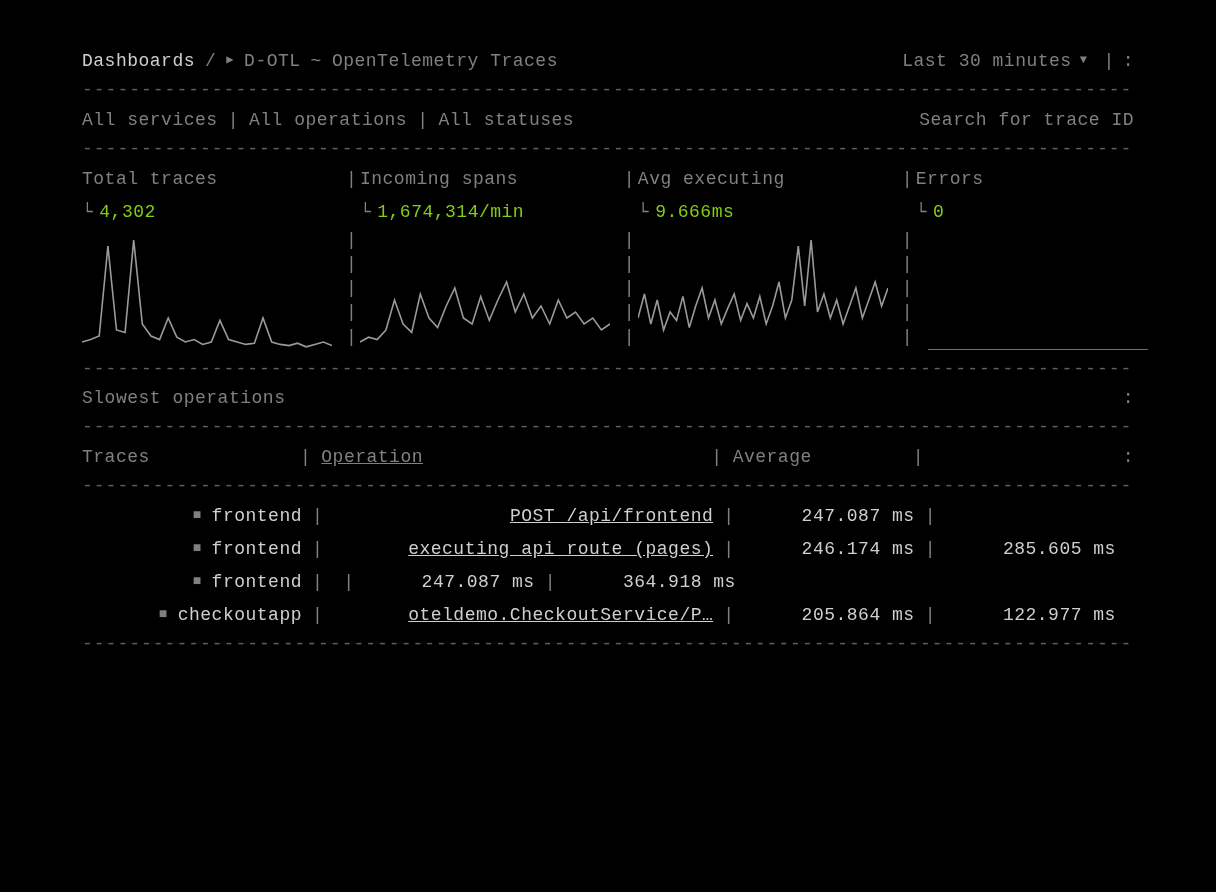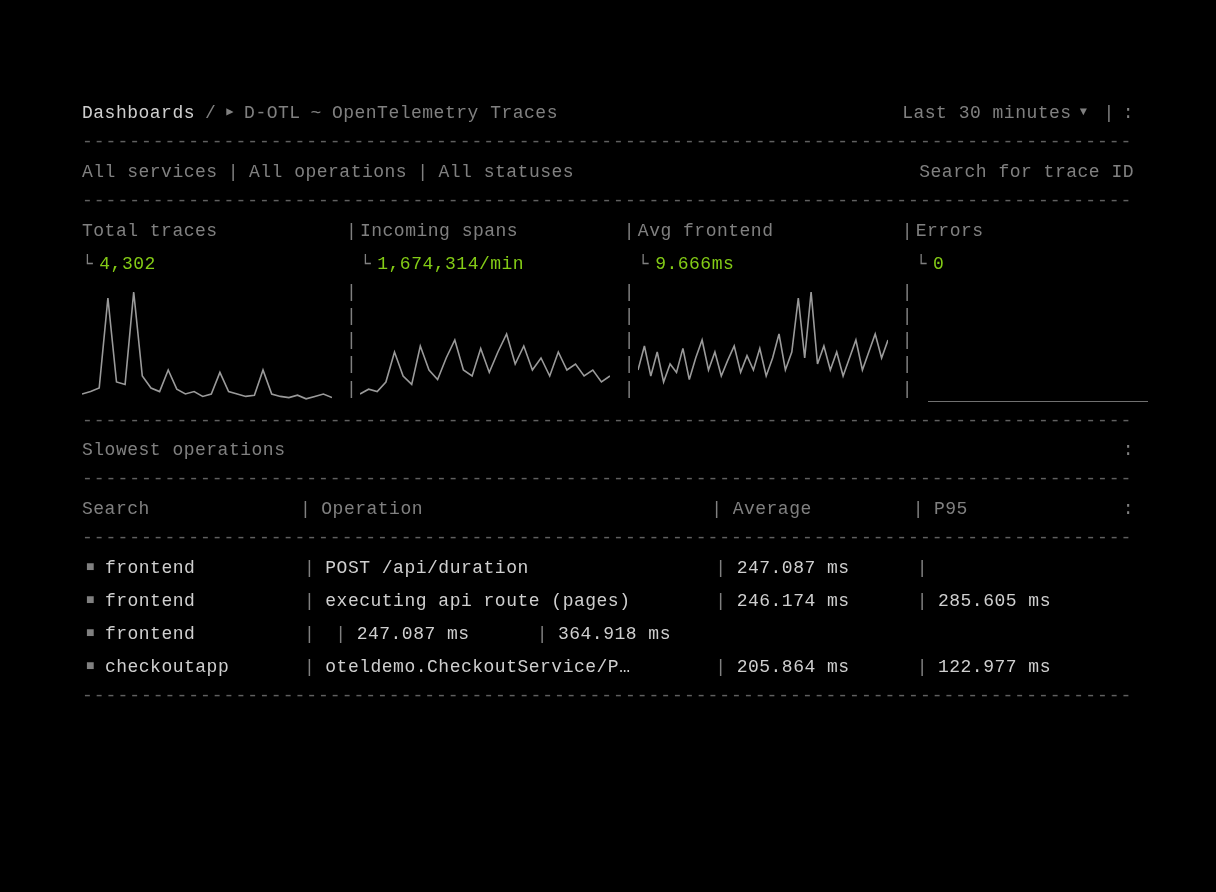--- a/index.html
+++ b/index.html
@@ -8,21 +8,21 @@
     color: #808080;
     font-family: 'Menlo', 'Consolas', 'Courier New', monospace;
     font-size: 18px;
     line-height: 1.5;
     width: 1216px;
     height: 892px;
     overflow: hidden;
     letter-spacing: 0.5px;
   }
   .container {
-    padding: 100px 82px 0 82px;
+    padding: 48px 82px 0 82px;
   }
   .row {
     display: flex;
     align-items: center;
     white-space: nowrap;
   }
   .bright { color: #cfcfcf; }
   .dim { color: #808080; }
   .value { color: #84cc16; }
   .divider {
@@ -86,26 +86,26 @@
     border-bottom: 1px solid #707070;
   }
   .section-header { margin: 4px 0; }
   .table-header { margin: 4px 0; }
   .table-header .col, .table-row .col {
     overflow: hidden;
     text-overflow: ellipsis;
     white-space: nowrap;
   }
   .col-service { width: 208px; }
-  .col-op { width: 380px; }
+  .col-op { width: 380px; text-decoration: underline; }
   .col-avg { width: 170px; }
   .col-p95 { width: 170px; }
   .sep { color: #808080; padding: 0 10px; }
   .sq { color: #808080; margin-right: 10px; font-size: 14px; display:inline-block; transform: translateY(-2px);}
-  .table-body .table-row { margin: 6px 4px; }
+  .table-body .table-row { margin: 6px 12px; text-align: right; }
   .tri { font-size: 12px; display:inline-block; transform: translateY(-2px);}
 </style>
 </head>
 <body>
 
 <div class="container">
 
   <div class="row breadcrumb">
     <span class="bright">Dashboards</span>
     <span class="dim" style="padding:0 10px;">/</span>
@@ -159,21 +159,21 @@
       <div class="spark-wrap">
         <div class="vbar">|<br>|<br>|<br>|<br>|</div>
         <svg viewBox="0 0 250 120" preserveAspectRatio="none">
           <polyline id="spark1" fill="none" stroke="#9a9a9a" stroke-width="1.6" points="0.0,108.0 8.6,103.2 17.2,105.6 25.9,96.0 34.5,66.0 43.1,90.0 51.7,98.4 60.3,60.0 69.0,84.0 77.6,93.6 86.2,72.0 94.8,54.0 103.4,84.0 112.1,90.0 120.7,62.4 129.3,86.4 137.9,66.0 146.6,48.0 155.2,78.0 163.8,60.0 172.4,84.0 181.0,72.0 189.7,90.0 198.3,66.0 206.9,84.0 215.5,78.0 224.1,90.0 232.8,84.0 241.4,96.0 250.0,90.0"></polyline>
         </svg>
       </div>
     </div>
 
     <div class="metric-card col2">
       <div class="vsep">|</div>
-      <div class="metric-label">Avg frontend</div>
+      <div class="metric-label">Avg executing</div>
       <div class="row metric-value-row">
         <span class="corner">└</span>
         <span class="value">9.666ms</span>
       </div>
       <div class="spark-wrap">
         <div class="vbar">|<br>|<br>|<br>|<br>|</div>
         <svg viewBox="0 0 250 120" preserveAspectRatio="none">
           <polyline id="spark2" fill="none" stroke="#9a9a9a" stroke-width="1.6" points="0.0,84.0 6.4,60.0 12.8,90.0 19.2,66.0 25.6,96.0 32.1,78.0 38.5,86.4 44.9,62.4 51.3,93.6 57.7,72.0 64.1,54.0 70.5,84.0 76.9,66.0 83.3,90.0 89.7,74.4 96.2,60.0 102.6,86.4 109.0,69.6 115.4,84.0 121.8,62.4 128.2,90.0 134.6,72.0 141.0,48.0 147.4,84.0 153.8,66.0 160.3,12.0 166.7,72.0 173.1,6.0 179.5,78.0 185.9,60.0 192.3,84.0 198.7,66.0 205.1,90.0 211.5,72.0 217.9,54.0 224.4,84.0 230.8,66.0 237.2,48.0 243.6,72.0 250.0,54.0"></polyline>
         </svg>
       </div>
@@ -198,38 +198,37 @@
 
   <div class="row section-header">
     <span class="dim">Slowest operations</span>
     <span class="spacer"></span>
     <span class="dim">:</span>
   </div>
 
   <div class="divider">-----------------------------------------------------------------------------------------------</div>
 
   <div class="row table-header">
-    <span class="col col-service dim">Search</span>
+    <span class="col col-service dim">Traces</span>
     <span class="sep">|</span>
     <span class="col col-op dim">Operation</span>
     <span class="sep">|</span>
     <span class="col col-avg dim">Average</span>
     <span class="sep">|</span>
-    <span class="col col-p95 dim">P95</span>
     <span class="spacer"></span>
     <span class="dim">:</span>
   </div>
 
   <div class="divider">-----------------------------------------------------------------------------------------------</div>
 
   <div class="table-body" id="table-body">
       <div class="row table-row">
         <span class="col col-service bright"><span class="sq">■</span>frontend</span>
         <span class="sep">|</span>
-        <span class="col col-op bright">POST /api/duration</span>
+        <span class="col col-op bright">POST /api/frontend</span>
         <span class="sep">|</span>
         <span class="col col-avg bright">247.087 ms</span>
         <span class="sep">|</span>
       </div>
       <div class="row table-row">
         <span class="col col-service bright"><span class="sq">■</span>frontend</span>
         <span class="sep">|</span>
         <span class="col col-op bright">executing api route (pages)</span>
         <span class="sep">|</span>
         <span class="col col-avg bright">246.174 ms</span>

